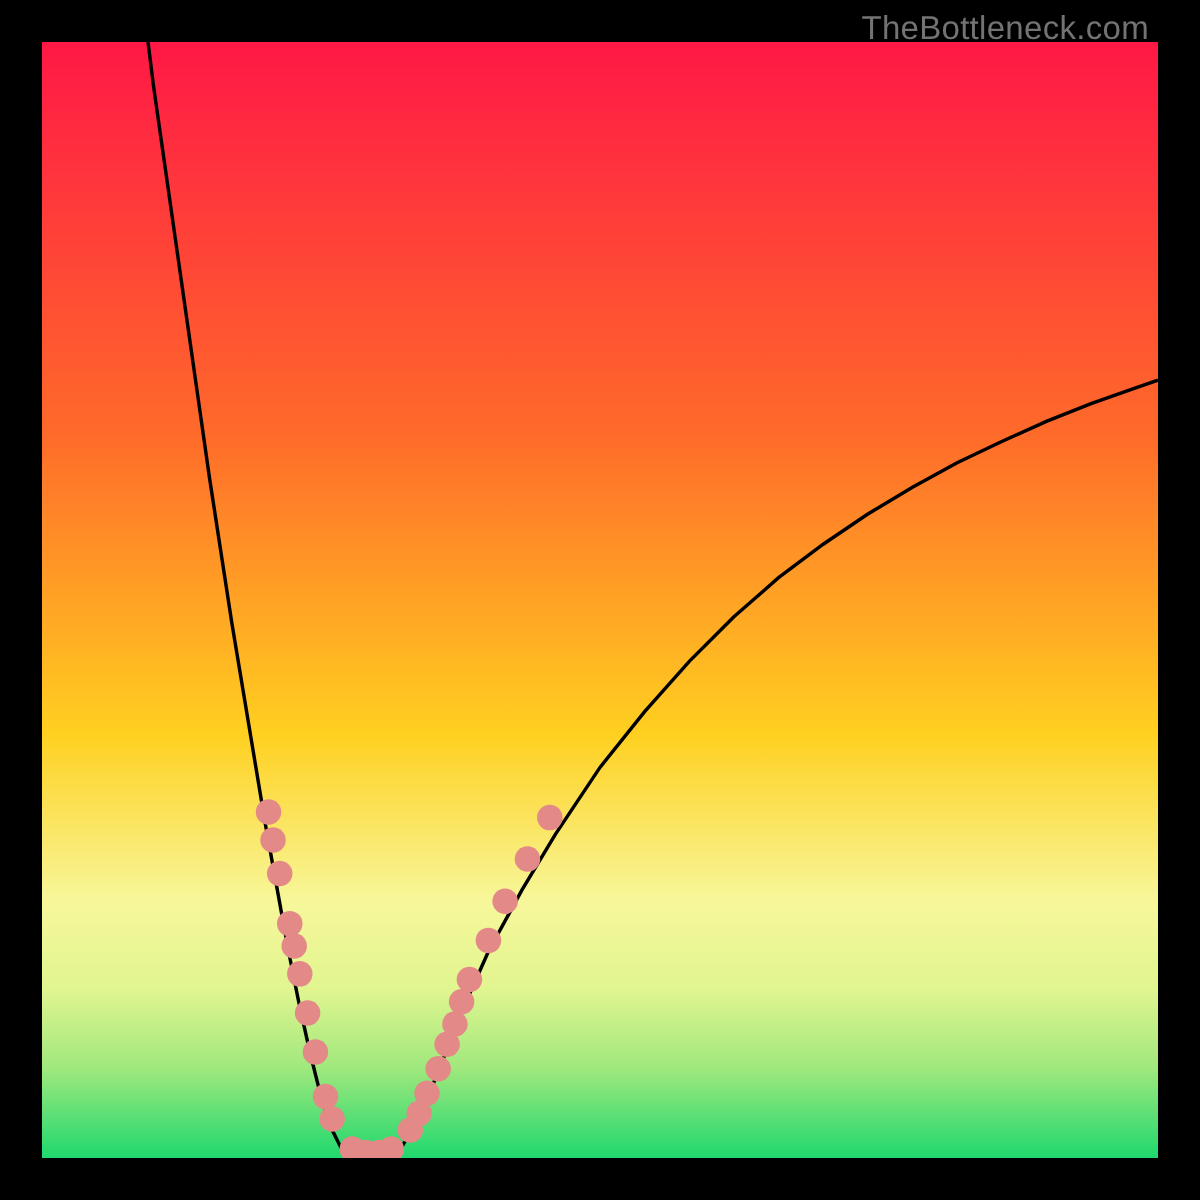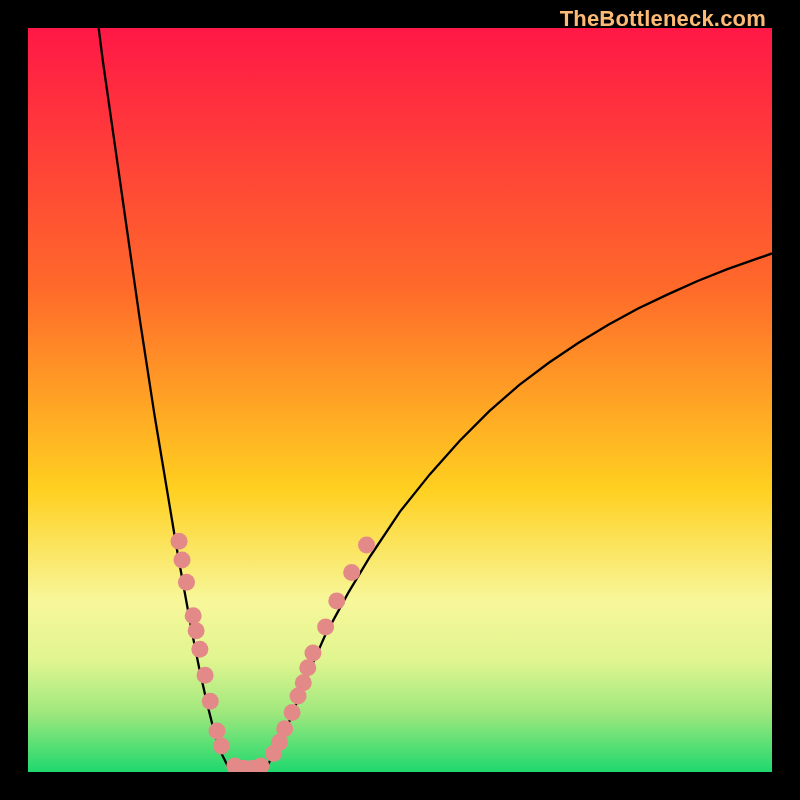--- a/index.html
+++ b/index.html
@@ -23,22 +23,22 @@
     left: 28px;
     width: 744px;
     height: 744px;
     overflow: hidden;
   }
   .watermark {
     position: absolute;
     top: 6px;
     right: 34px;
     font-size: 22px;
-    font-weight: 700;
-    color: #fdba74;
+    font-weight: 400;
+    color: #737373;
     letter-spacing: 0.2px;
   }
 </style>
 </head>
 <body>
 
 <div class="frame">
   <div class="watermark">TheBottleneck.com</div>
   <div class="plot">
     <svg id="svg-plot" width="744" height="744" viewBox="0 0 744 744">

